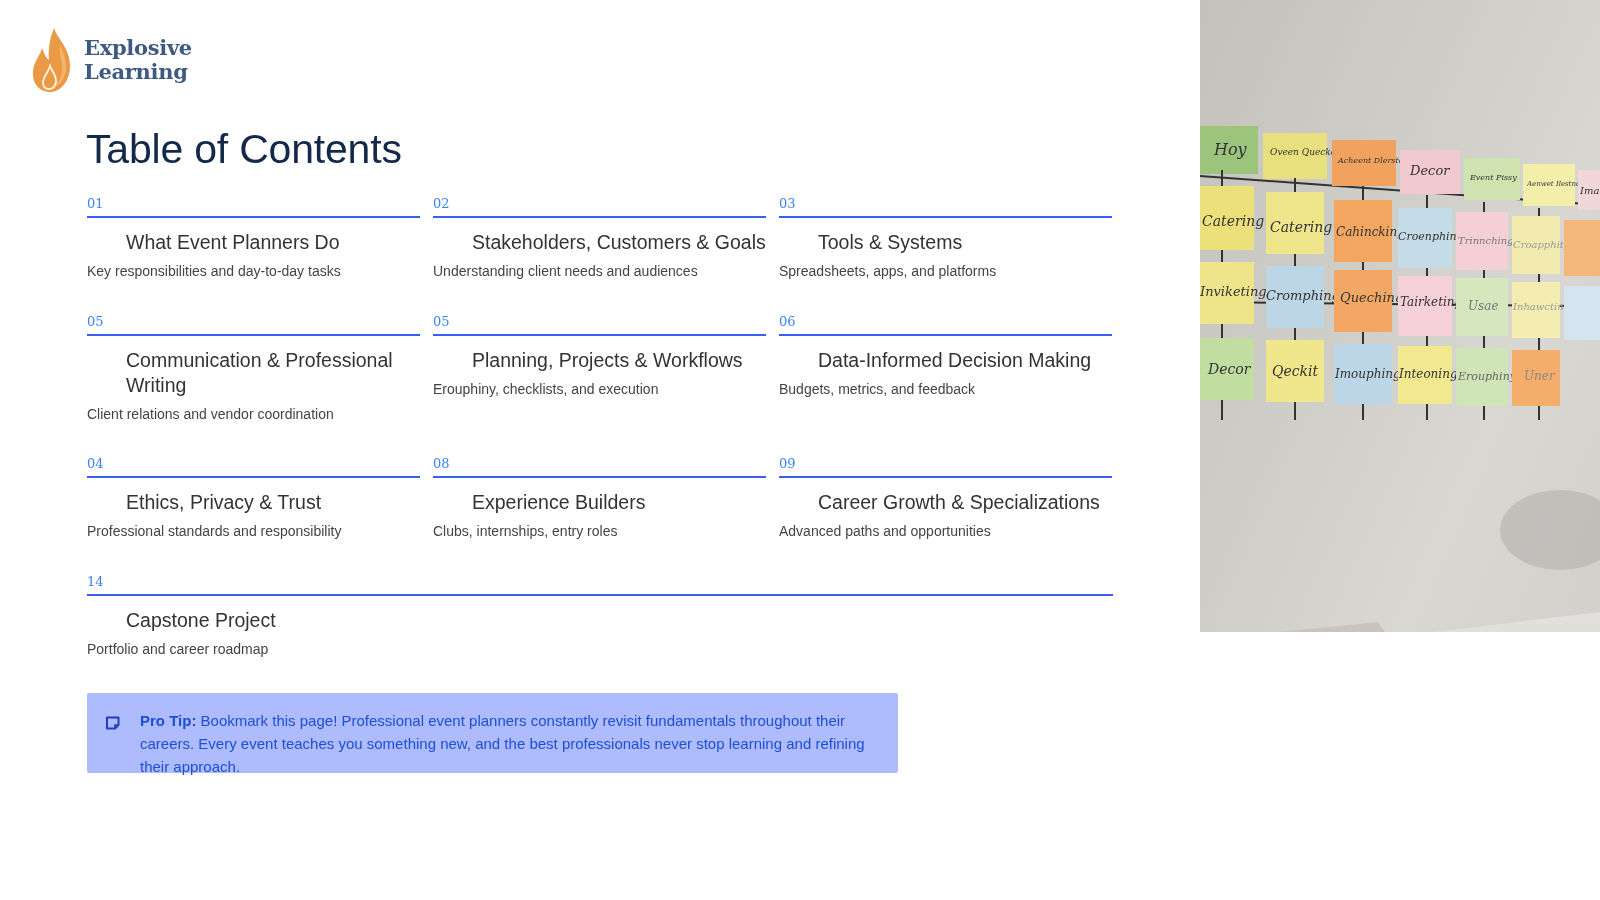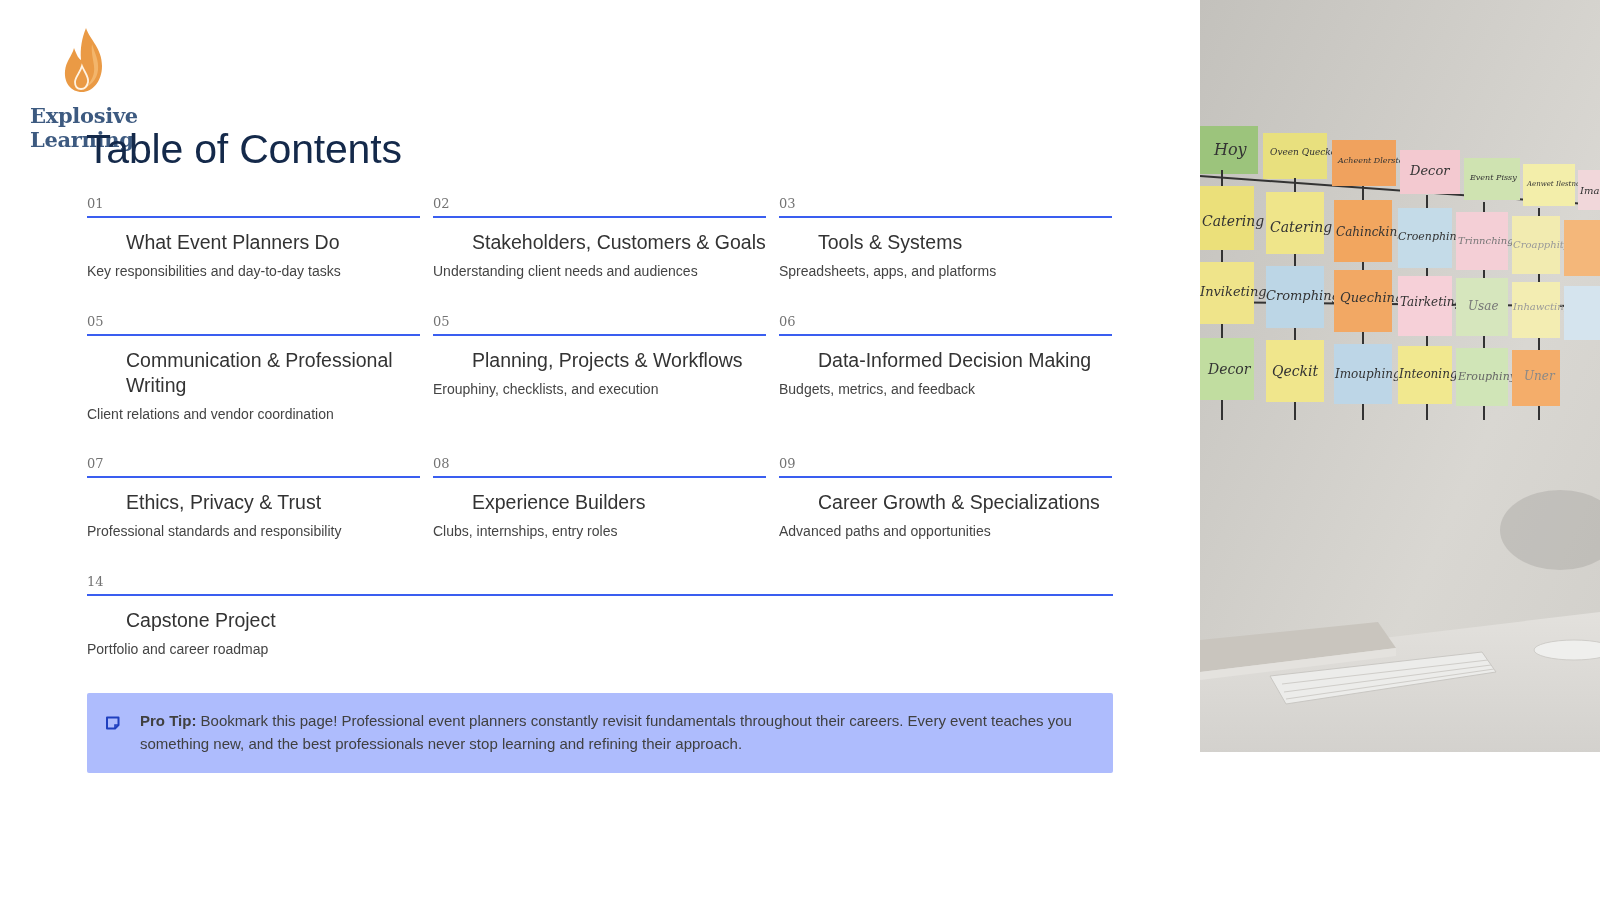--- a/index.html
+++ b/index.html
@@ -1,42 +1,42 @@
 <!DOCTYPE html>
 <html><head>
   <meta charset="utf-8">
   <style>
     * { box-sizing: border-box; margin: 0; padding: 0; }
     html, body { width: 1600px; height: 900px; overflow: hidden; background: #ffffff; }
     body { position: relative; font-family: "Liberation Sans", sans-serif; color: #333; }
 
-    .logo { position: absolute; left: 30px; top: 26px; display: flex; align-items: center; gap: 10px; flex-direction: column; }
+    .logo { position: absolute; left: 30px; top: 26px; display: flex; align-items: center; gap: 10px; }
     .logo svg { width: 44px; height: 68px; }
     .logo-text { font-family: "DejaVu Serif", serif; font-weight: bold; color: #3d5a80; font-size: 21px; line-height: 24px; letter-spacing: -0.3px; }
 
     .title { position: absolute; left: 86px; top: 126px; font-size: 41px; color: #14294a; font-weight: normal; letter-spacing: -0.2px; }
 
     .toc { position: absolute; left: 87px; top: 196px; width: 1026px; }
     .row { display: flex; gap: 13px; }
     .item { width: 333px; }
     .item.full { width: 1026px; }
-    .num { font-family: "DejaVu Serif", serif; font-size: 13px; color: #737373; height: 20px; padding-left: 0; }
+    .num { font-family: "DejaVu Serif", serif; font-size: 13px; color: #3b82f6; height: 20px; padding-left: 0; }
     .rule { height: 2px; background: #3a5ef0; margin-bottom: 12px; }
     .item-title { font-size: 19.5px; color: #333; line-height: 25px; margin-bottom: 6px; margin-left: 39px; }
     .item-sub { font-size: 14px; color: #444; line-height: 20px; }
 
     .row1 { height: 118px; }
     .row2 { height: 142px; }
     .row3 { height: 118px; }
 
-    .tip { position: absolute; left: 87px; top: 693px; width: 1026px; height: 80px; background: #aebcfd; border-radius: 2px; padding: 16px 8px 0 53px; font-size: 15px; line-height: 23px; color: #404040; }
+    .tip { position: absolute; left: 87px; top: 693px; width: 811px; height: 80px; background: #aebcfd; border-radius: 2px; padding: 16px 8px 0 53px; font-size: 15px; line-height: 23px; color: #1d4ed8; }
     .tip-icon { position: absolute; left: 18px; top: 22px; width: 16px; height: 16px; }
     .tip b { font-weight: bold; }
 
-    .photo { position: absolute; left: 1200px; top: 0; width: 400px; height: 752px; overflow: hidden; background: #c8c6c1; }
+    .photo { position: absolute; left: 1200px; top: 0; width: 400px; height: 632px; overflow: hidden; background: #c8c6c1; }
   </style>
 </head>
 <body>
 
 <div class="logo">
   <svg viewBox="0 0 44 68">
     <path d="M24 2 C28 14 40 22 40 40 C40 56 30 66 20 66 C9 66 2 57 3 45 C4 35 10 30 12 22 C15 30 17 33 19 34 C18 22 20 12 24 2 Z" fill="#ea9a45"></path>
     <path d="M30 18 C33 28 37 34 36 44 C35 54 28 60 22 62 C30 56 33 48 32 40 C31 32 29 26 30 18 Z" fill="#f3b56b"></path>
     <path d="M20 40 C23 47 27 51 26 56 C25 61 22 63 19 63 C15 63 13 60 13 56 C13 51 18 47 20 40 Z" fill="none" stroke="#fff3e2" stroke-width="1.8"></path>
   </svg>
@@ -86,21 +86,21 @@
     <div class="item">
       <div class="num">06</div>
       <div class="rule"></div>
       <div class="item-title">Data-Informed Decision Making</div>
       <div class="item-sub">Budgets, metrics, and feedback</div>
     </div>
   </div>
 
   <div class="row row3">
     <div class="item">
-      <div class="num">07</div>
+      <div class="num">04</div>
       <div class="rule"></div>
       <div class="item-title">Ethics, Privacy &amp; Trust</div>
       <div class="item-sub">Professional standards and responsibility</div>
     </div>
     <div class="item">
       <div class="num">08</div>
       <div class="rule"></div>
       <div class="item-title">Experience Builders</div>
       <div class="item-sub">Clubs, internships, entry roles</div>
     </div>

